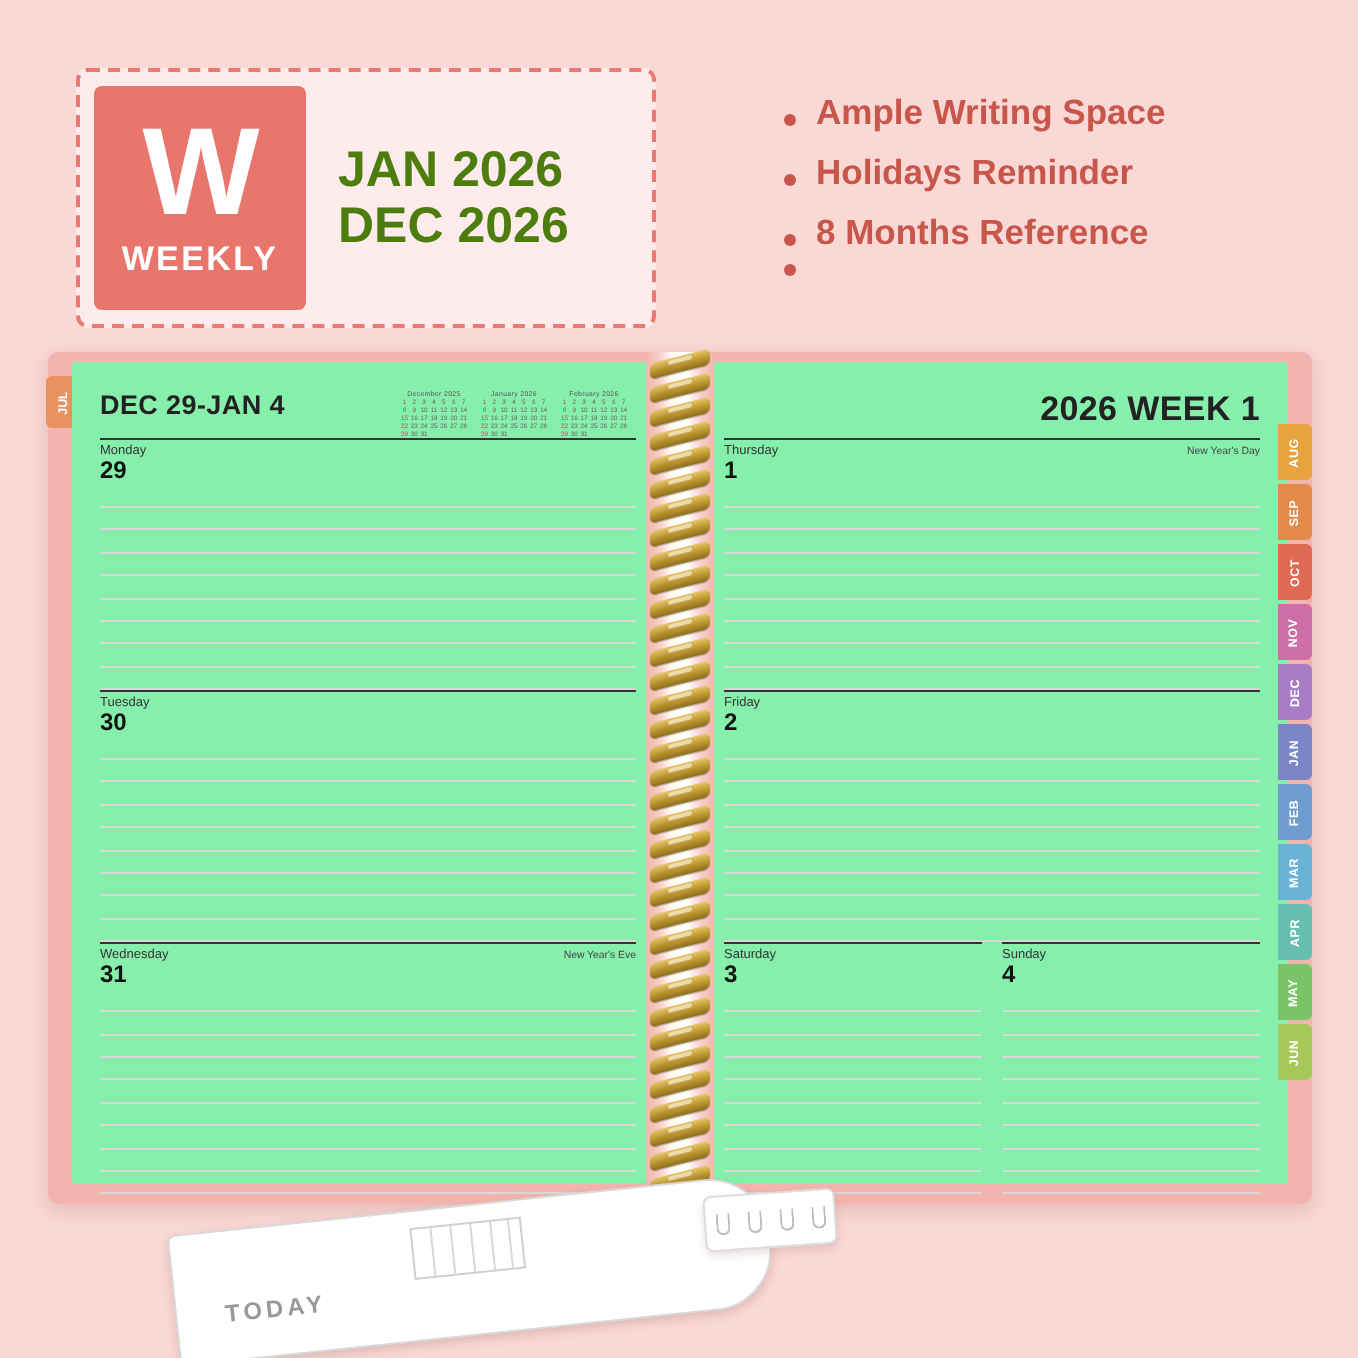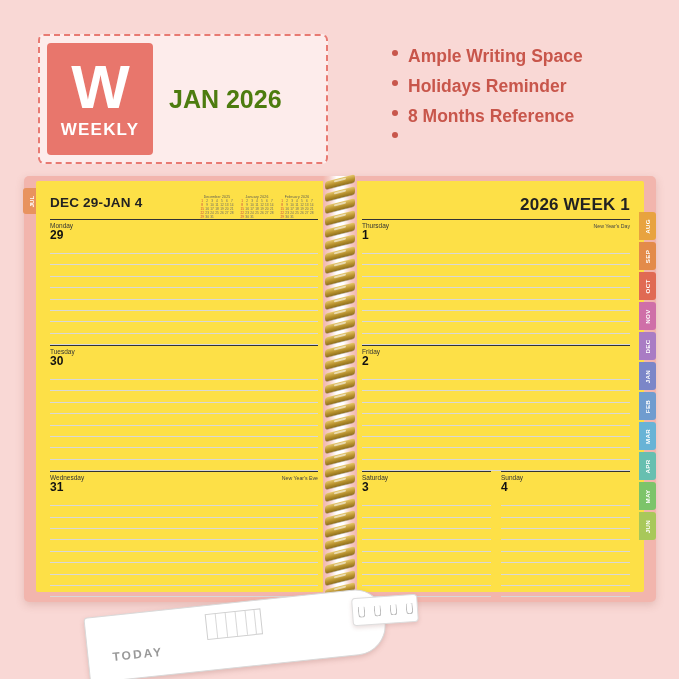--- a/index.html
+++ b/index.html
@@ -56,21 +56,21 @@
   .banner-text .l3 { font-size: 25px; }
 
   
   .features {
     position: absolute;
     left: 392px; top: 46px;
     color: #c8564b;
   }
   .feature {
     display: flex;
-    align-items: center;
+    align-items: flex-end;
     font-size: 17.5px;
     font-weight: bold;
     margin-bottom: 9px;
   }
   .feature .dot {
     width: 6px; height: 6px;
     border-radius: 50%;
     background: #c8564b;
     margin-right: 10px;
     flex: none;
@@ -83,21 +83,21 @@
     position: absolute;
     left: 24px; top: 176px;
     width: 632px; height: 426px;
     background: #f2b5ad;
     border-radius: 5px;
     box-shadow: 0 3px 9px rgba(150,80,70,0.22);
   }
   .page {
     position: absolute;
     top: 5px; bottom: 10px;
-    background: #fde047;
+    background: #86efac;
   }
   .page-left  { left: 12px;  right: 50%;  margin-right: 8px; border-radius: 2px 0 0 2px;}
   .page-right { right: 12px; left: 50%;   margin-left: 8px;  border-radius: 0 2px 2px 0;}
 
   .page-inner { position: absolute; inset: 0; padding: 14px 14px 8px 14px; }
 
   .page-header {
     display: flex;
     align-items: flex-start;
     justify-content: space-between;
@@ -281,20 +281,21 @@
 </head>
 <body>
 
 <div class="banner">
   <div class="w-badge">
     <div class="w-letter">W</div>
     <div class="w-word">WEEKLY</div>
   </div>
   <div class="banner-text">
     <div class="l1">JAN 2026</div>
+    <div class="l3">DEC 2026</div>
   </div>
 </div>
 
 <div class="features">
   <div class="feature">
     <span class="dot"></span>
     <span>Ample Writing Space</span>
   </div>
   <div class="feature">
     <span class="dot"></span>

